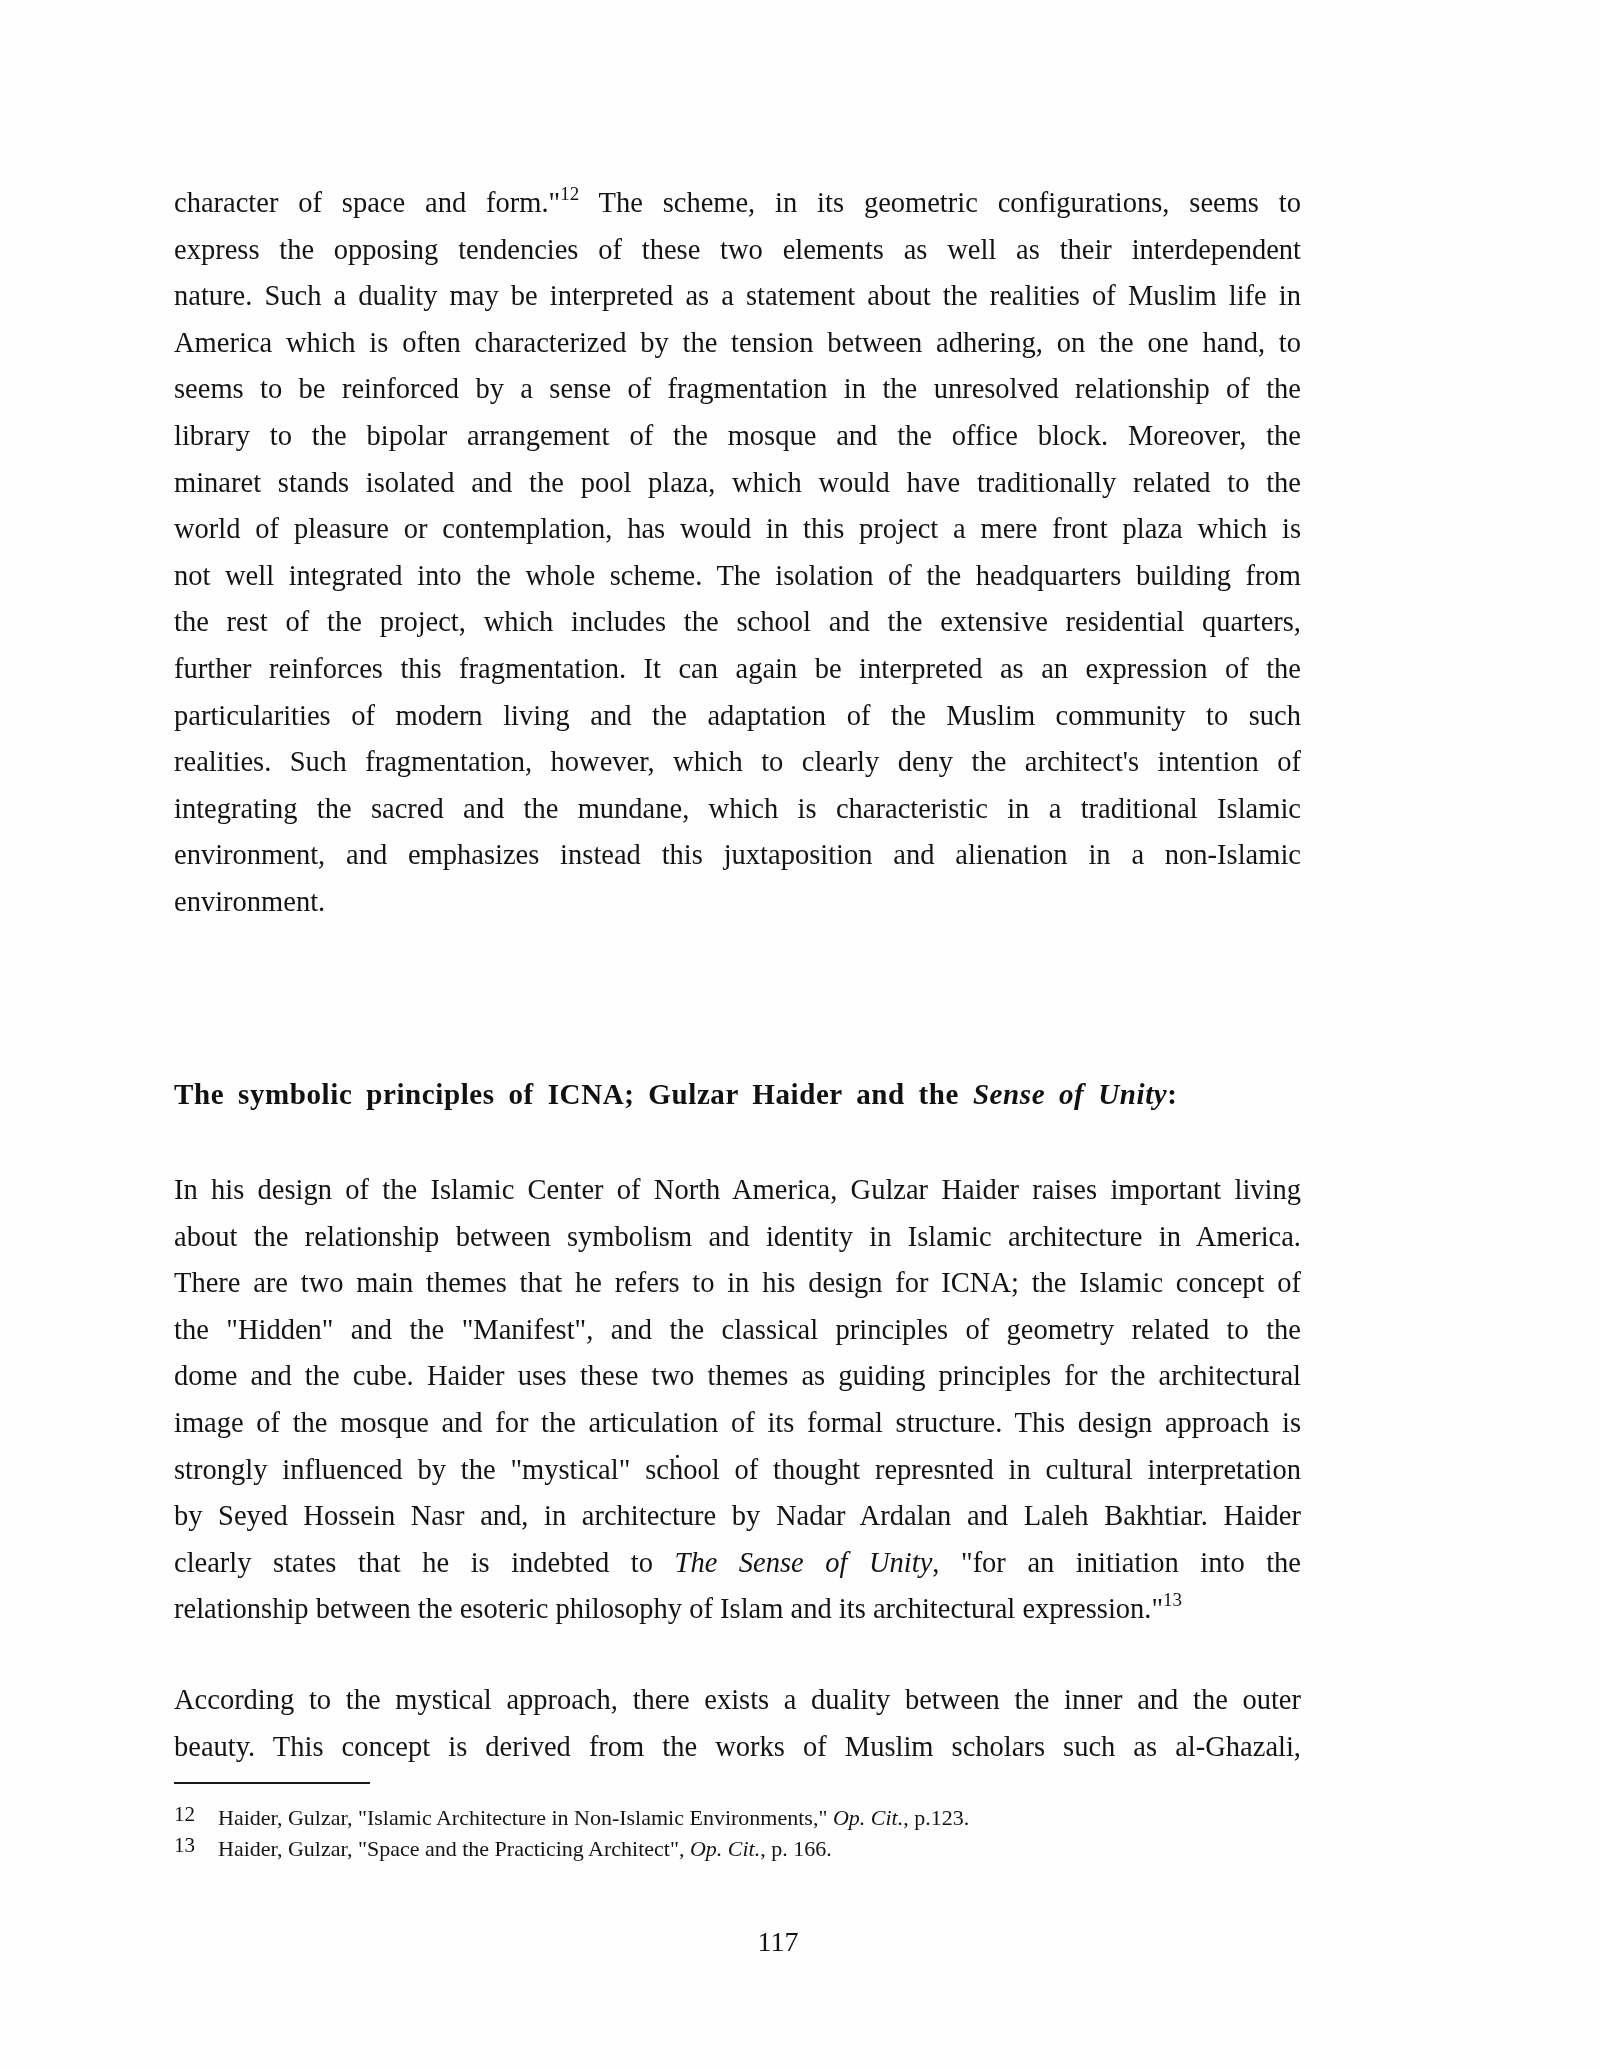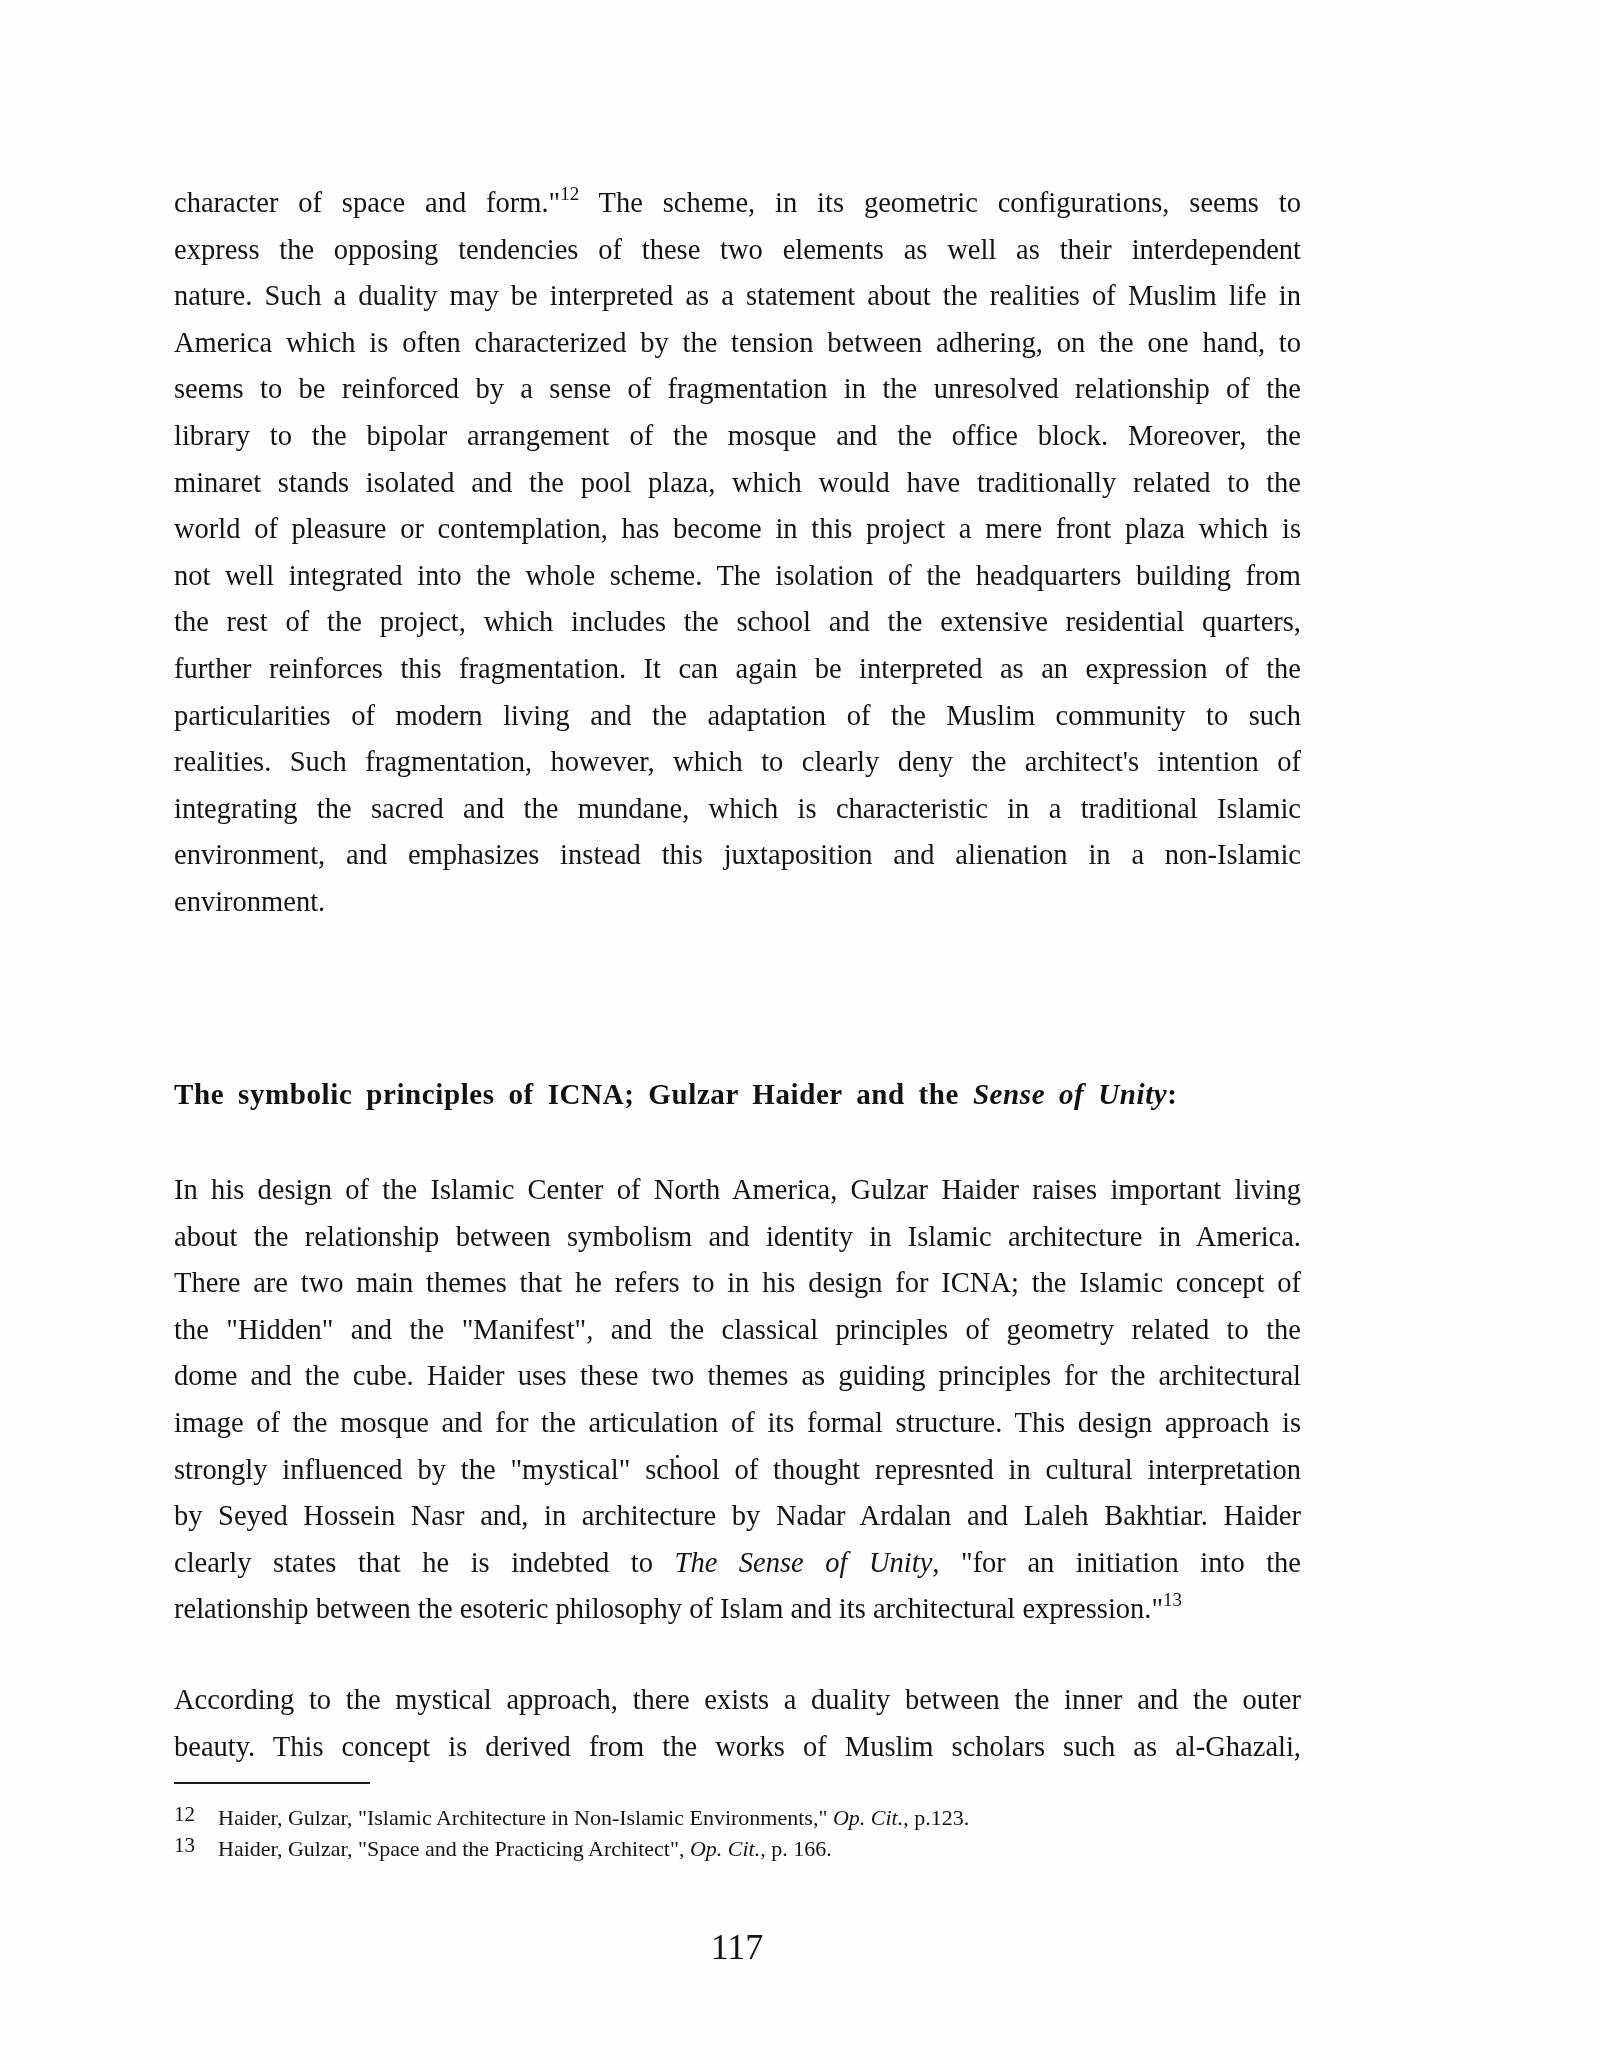--- a/index.html
+++ b/index.html
@@ -13,36 +13,36 @@
   sup { font-size:19px; vertical-align:0; position:relative; top:-12px; line-height:0; }
   .heading { position:absolute; left:174px; top:1074px; width:1127px;
              font-family:"Liberation Serif", serif; font-weight:bold; font-size:29px;
              color:#111; line-height:40px; white-space:nowrap; letter-spacing:0.6px; word-spacing:6px; }
   .heading i { font-style:italic;margin-top:16px; }
   .fn-rule { position:absolute; left:174px; top:1782px; width:196px; height:2px; background:#1a1a1a; }
   .fn { position:absolute; left:174px; font-family:"Liberation Serif", serif; font-size:22px;
         color:#141414; white-space:nowrap; line-height:30px; }
   .fn .num { display:inline-block; width:44px; font-size:21px; position:relative; top:-4px; }
   .pagenum { position:absolute; top:1926px; left:0; width:1474px; text-align:center;
-             font-family:"Liberation Serif", serif; font-size:36px; color:#141414; }
+             font-family:"Liberation Serif", serif; font-size:28px; color:#141414;padding-left:41px; }
 </style>
 </head>
 <body>
 
 <div class="page">
 
   <div class="col" style="top:180px;">
     <span class="line"><span>character of space and form."</span><sup>12</sup><span> The scheme, in its geometric configurations, seems to</span></span>
     <span class="line">express the opposing tendencies of these two elements as well as their interdependent</span>
     <span class="line">nature. Such a duality may be interpreted as a statement about the realities of Muslim life in</span>
     <span class="line">America which is often characterized by the tension between adhering, on the one hand, to</span>
     <span class="line">seems to be reinforced by a sense of fragmentation in the unresolved relationship of the</span>
     <span class="line">library to the bipolar arrangement of the mosque and the office block. Moreover, the</span>
     <span class="line">minaret stands isolated and the pool plaza, which would have traditionally related to the</span>
-    <span class="line">world of pleasure or contemplation, has become in this project a mere front plaza which is</span>
+    <span class="line">world of pleasure or contemplation, has would in this project a mere front plaza which is</span>
     <span class="line">not well integrated into the whole scheme. The isolation of the headquarters building from</span>
     <span class="line">the rest of the project, which includes the school and the extensive residential quarters,</span>
     <span class="line">further reinforces this fragmentation. It can again be interpreted as an expression of the</span>
     <span class="line">particularities of modern living and the adaptation of the Muslim community to such</span>
     <span class="line">realities. Such fragmentation, however, which to clearly deny  the architect's  intention of</span>
     <span class="line">integrating the sacred and the mundane, which is characteristic in a traditional Islamic</span>
     <span class="line">environment, and emphasizes instead this juxtaposition and alienation in a non-Islamic</span>
     <span class="line last">environment.</span>
   </div>
 

